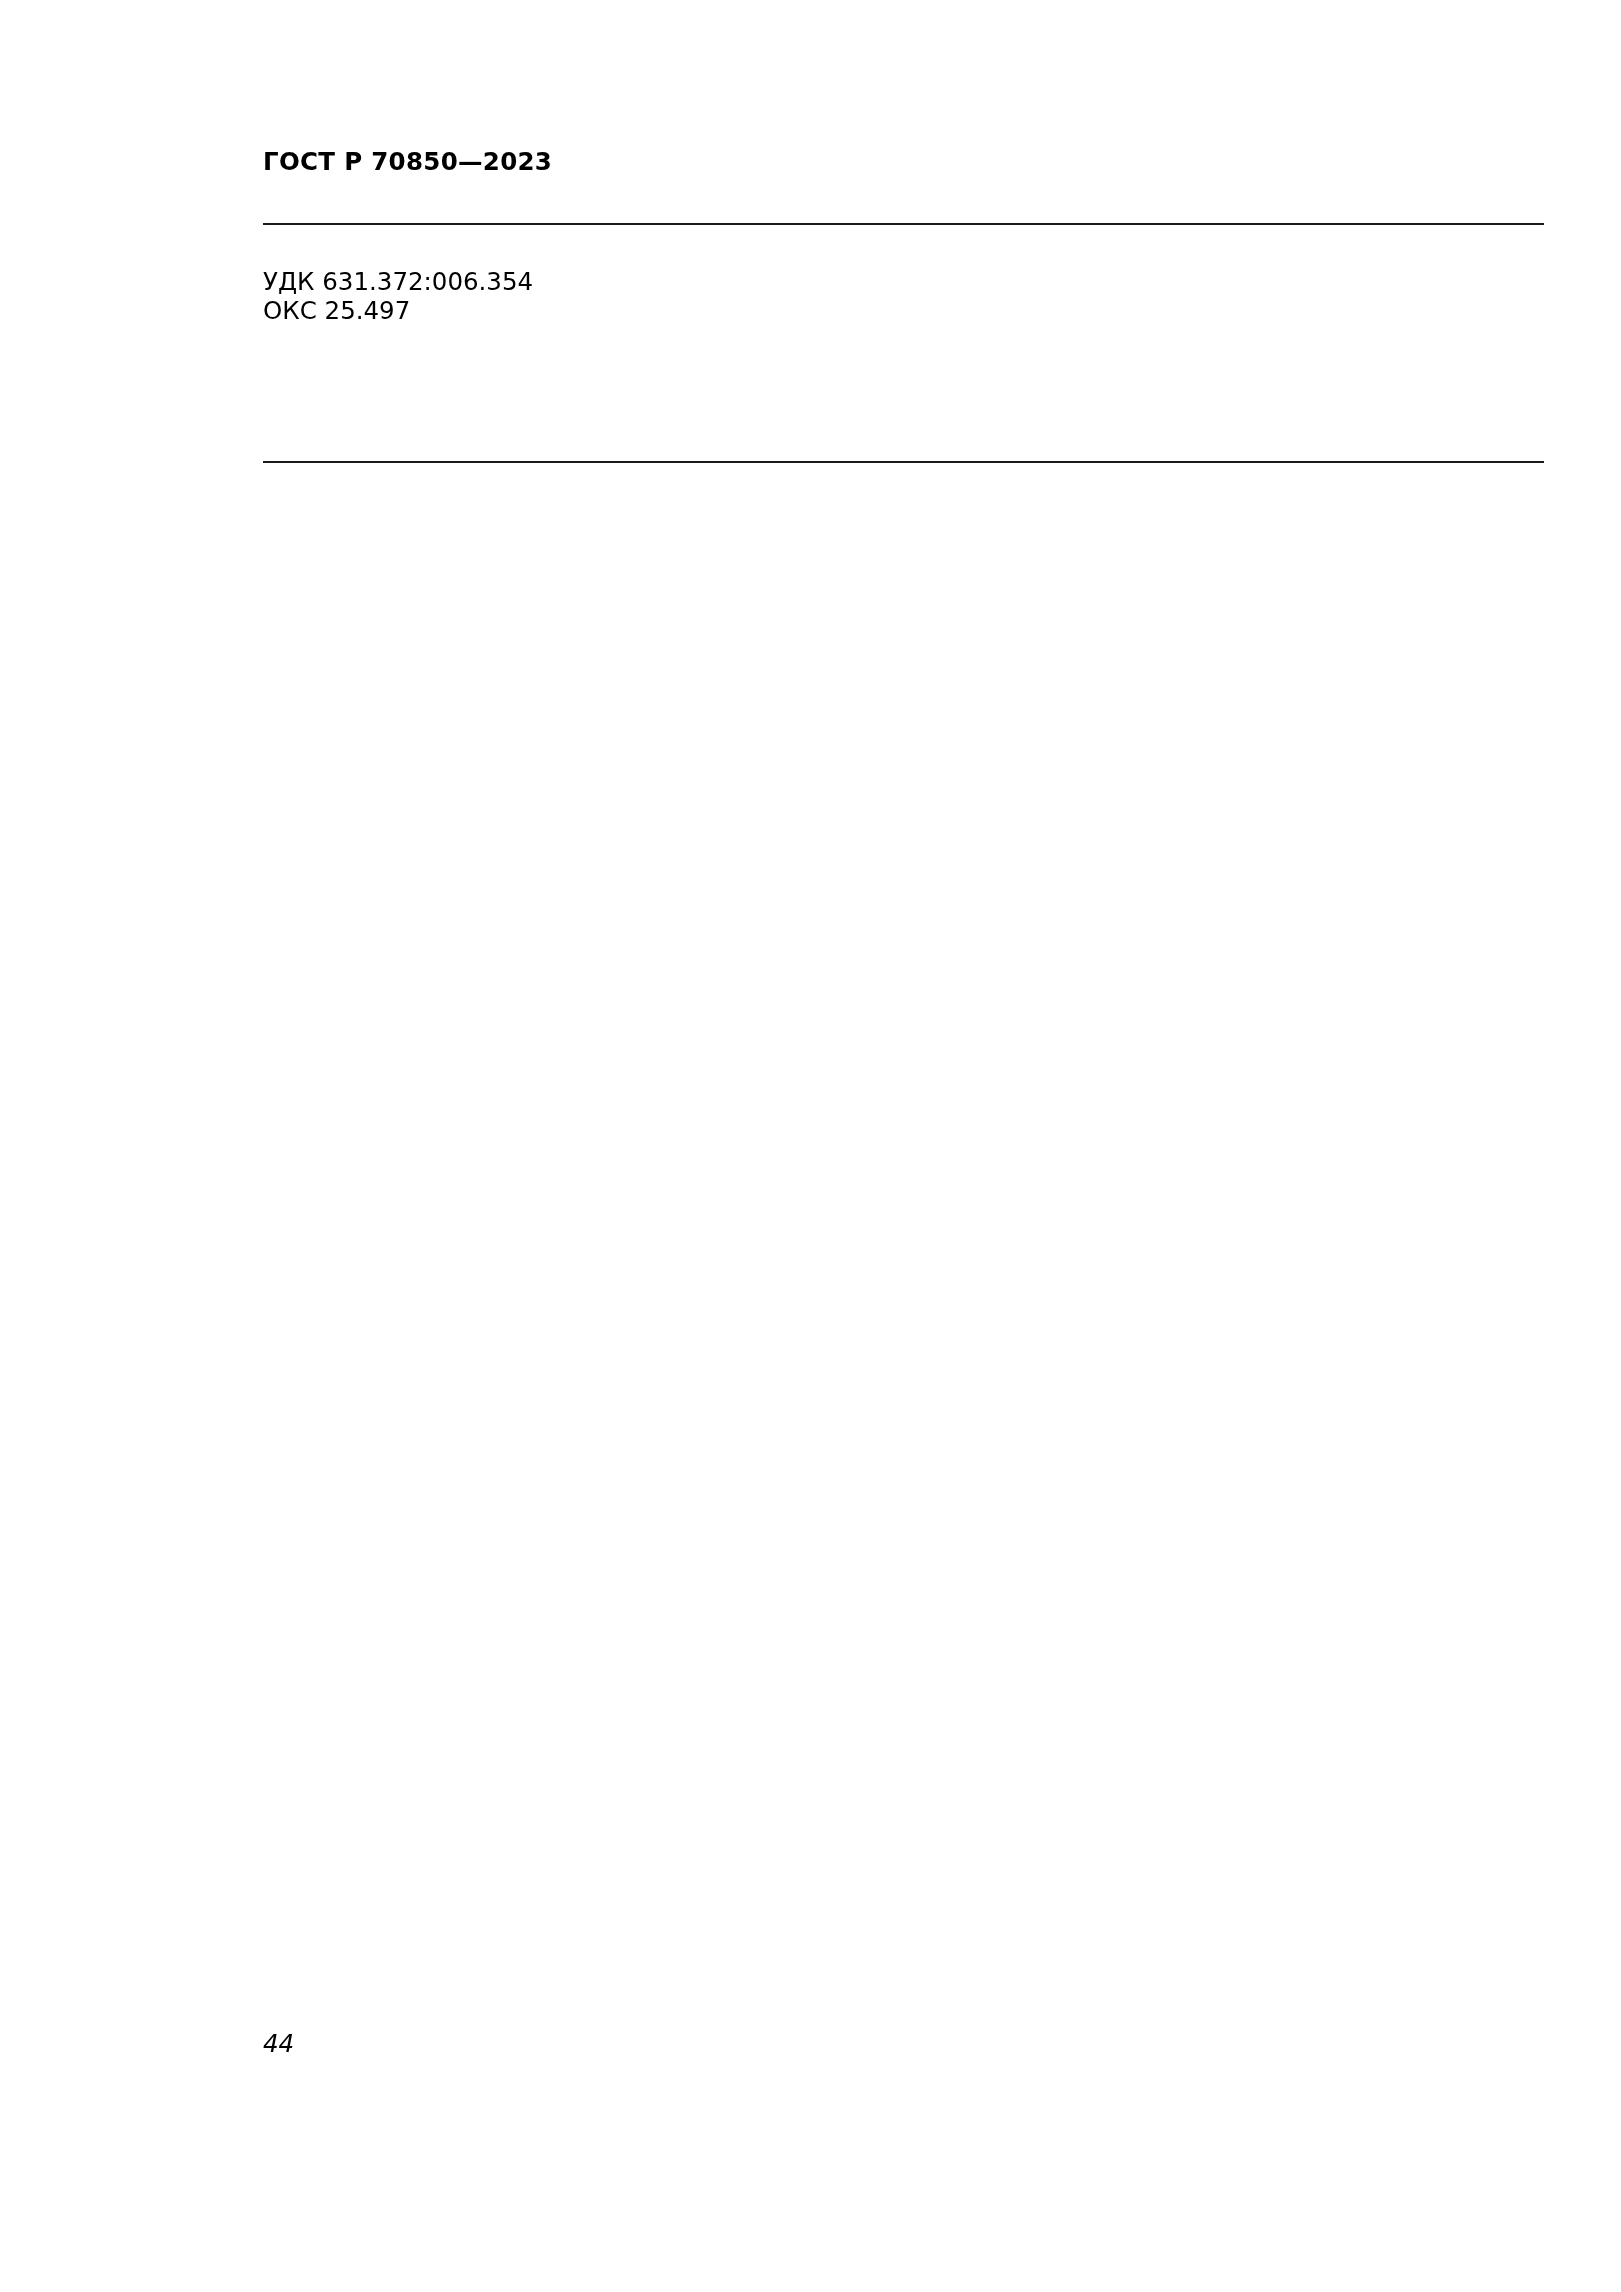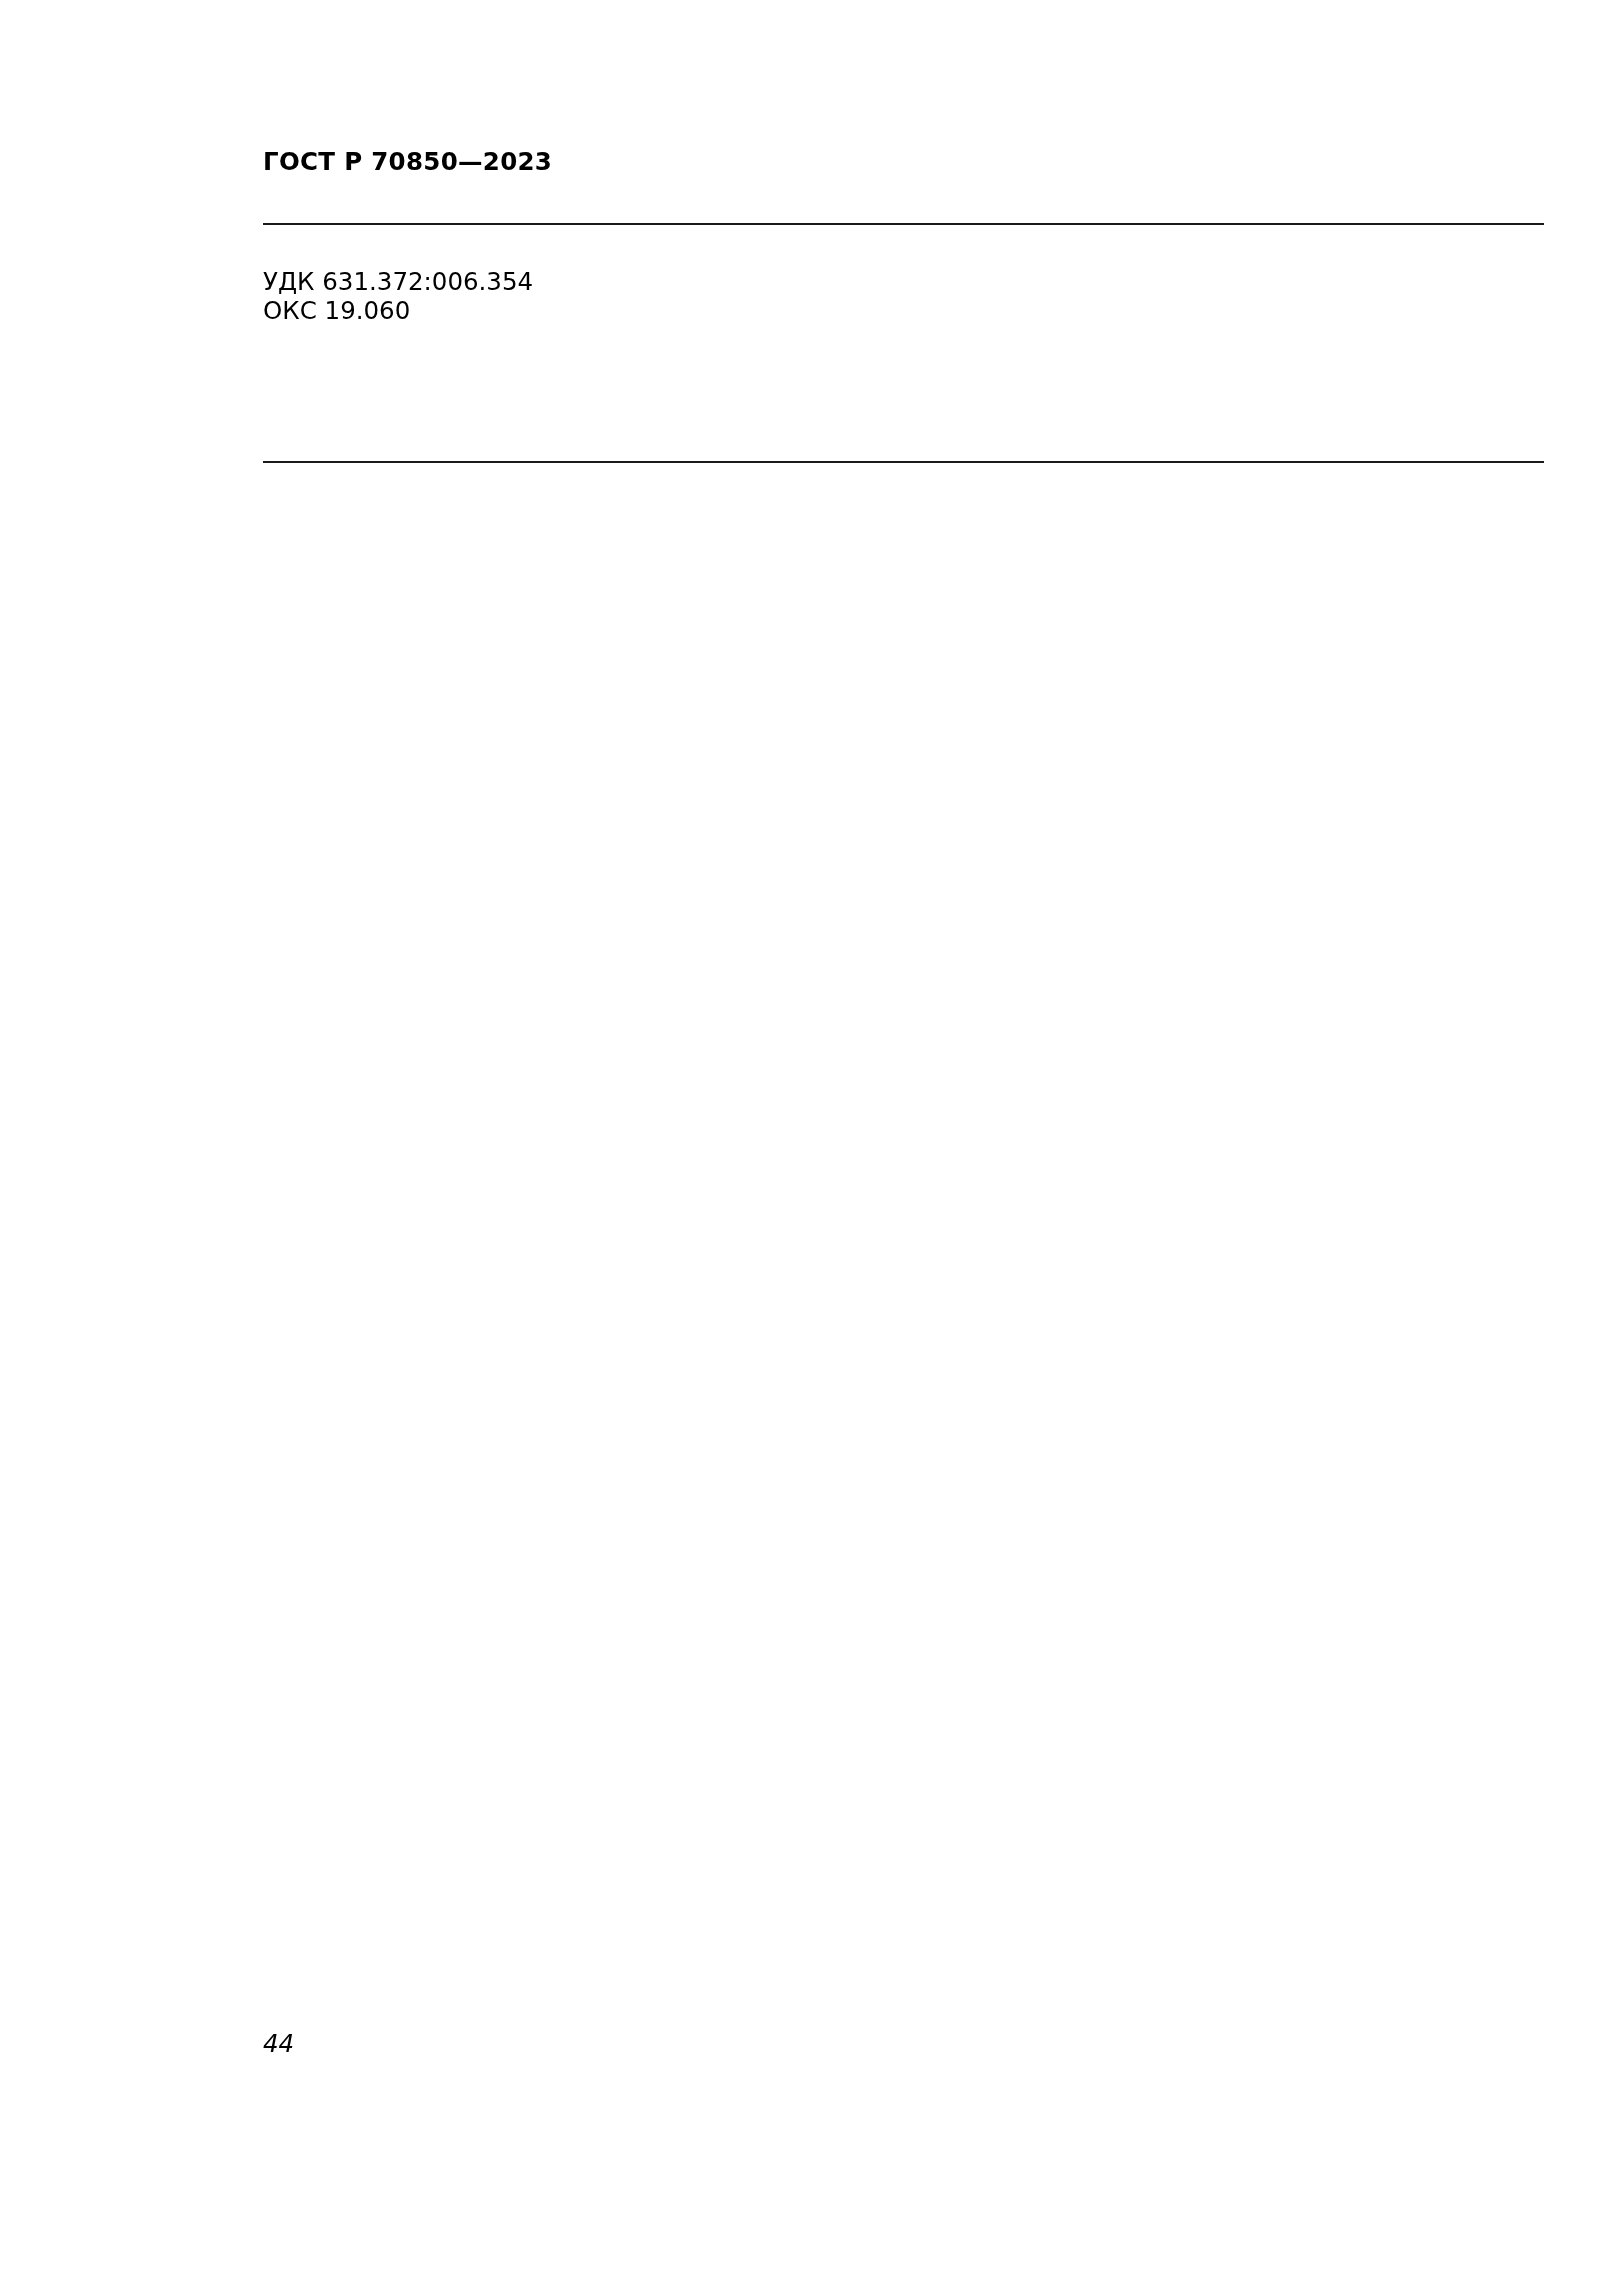--- a/index.html
+++ b/index.html
@@ -75,21 +75,21 @@
 <body>
 
 <div class="page">
 
   <div class="header">ГОСТ Р 70850—2023</div>
 
   <div class="rule rule-top"></div>
 
   <div class="codes">
     <span>УДК 631.372:006.354</span>
-    <span>ОКС 19.060</span>
+    <span>ОКС 25.497</span>
   </div>
 
 
   <div class="rule rule-bottom"></div>
 
   <div class="page-number">44</div>
 
 </div>
 
 

